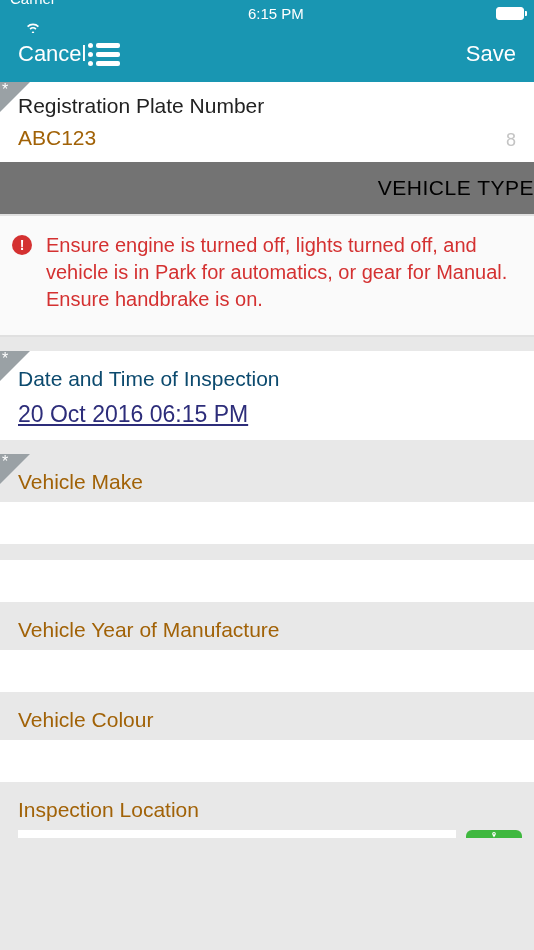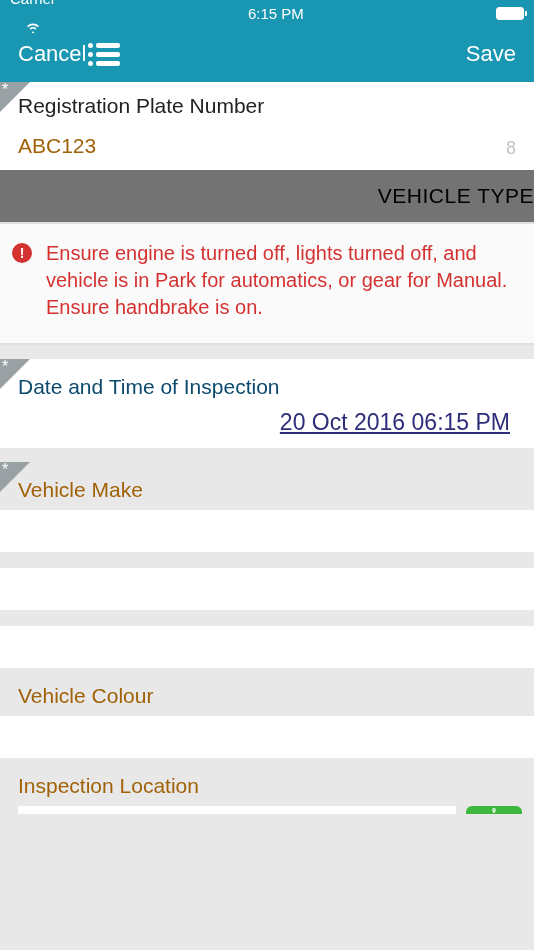--- a/index.html
+++ b/index.html
@@ -17,37 +17,37 @@
     .list-icon { display: flex; flex-direction: column; gap: 4px; }
     .list-line { display: flex; align-items: center; gap: 3px; }
     .list-dot { width: 5px; height: 5px; border-radius: 50%; background: #fff; }
     .list-bar { width: 24px; height: 5px; border-radius: 2px; background: #fff; }
 
     .content { height: calc(100% - 82px); overflow: hidden; }
 
     .field-block { background: #fff; padding: 12px 18px 0 18px; position: relative; }
     .req-corner { position: absolute; top: 0; left: 0; width: 0; height: 0; border-top: 30px solid #9aa1a5; border-right: 30px solid transparent; }
     .req-star { position: absolute; top: -1px; left: 2px; color: #fff; font-size: 16px; z-index: 1; }
-    .field-label { font-size: 21px; color: #222; margin-bottom: 8px; }
+    .field-label { font-size: 21px; color: #222; }
     .text-input { width: 100%; border: none; background: #fff; font-size: 21px; padding: 8px 30px 12px 0; color: #a16207; outline: none; position: relative; }
     .input-wrap { position: relative; margin: 0 -18px; padding: 0 18px; background: #fff; }
     .counter { position: absolute; right: 18px; top: 50%; transform: translateY(-50%); color: #c4c4c4; font-size: 18px; }
 
     .section-header { background: #737373; text-align: right; padding: 14px 0; margin: 0; }
     .section-title { font-size: 21px; color: #000; letter-spacing: 0.5px; font-family: "Helvetica Neue", Arial, sans-serif; }
 
     .warning-row { background: #fafafa; display: flex; gap: 14px; padding: 16px 18px 22px 12px; border-top: 2px solid #e0e0e0; border-bottom: 2px solid #e0e0e0; }
     .warning-icon { width: 20px; height: 20px; border-radius: 50%; background: #d43131; color: #fff; display: flex; align-items: center; justify-content: center; font-size: 14px; font-weight: bold; flex-shrink: 0; margin-top: 3px; }
     .warning-text { color: #d43131; font-size: 20px; line-height: 1.35; }
 
     .gap-gray { height: 14px; background: #e8e8e8; }
 
     .date-row { background: #fff; padding: 16px 18px 12px 18px; position: relative; }
     .date-label { font-size: 21px; color: #0c4a6e; margin-bottom: 10px; }
-    .date-value { text-align: right; color: #2d2d7a; font-size: 23px; text-decoration: underline; padding-right: 6px; }
+    .date-value { text-align: left; color: #2d2d7a; font-size: 23px; text-decoration: underline; padding-right: 6px; }
 
     .simple-field { background: #e8e8e8; padding: 16px 18px 0 18px; position: relative; }
     .simple-label { font-size: 21px; color: #a16207; margin-bottom: 8px; }
     .simple-input { height: 42px; background: #fff; margin: 0 -18px; }
 
     .loc-row { display: flex; align-items: flex-start; gap: 10px; margin: 0 -18px; padding-left: 18px; }
     .loc-input-area { flex: 1; height: 8px; background: #fff; }
     .loc-btn { width: 56px; height: 8px; background: #3fb83f; border-radius: 6px 6px 0 0; display: flex; align-items: flex-end; justify-content: center; color: #fff; margin-right: 12px; overflow: hidden; }
   </style>
 </head>
@@ -126,20 +126,21 @@
     <div class="req-star">*</div>
     <div class="simple-label">Vehicle Make</div>
     <div class="simple-input"></div>
   </div>
 
   <div class="simple-field">
     <div class="simple-input"></div>
   </div>
 
   <div class="simple-field">
+    <div class="simple-label">Vehicle Year of Manufacture</div>
     <div class="simple-input"></div>
   </div>
 
   <div class="simple-field">
     <div class="simple-label">Vehicle Colour</div>
     <div class="simple-input"></div>
   </div>
 
   <div class="simple-field" style="padding-bottom:14px;">
     <div class="simple-label">Inspection Location</div>

